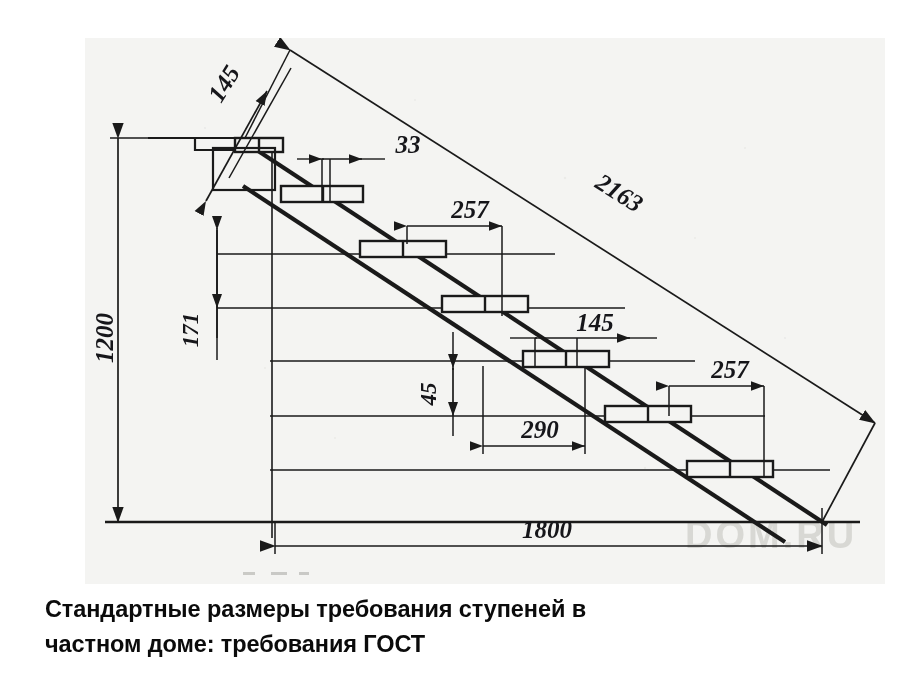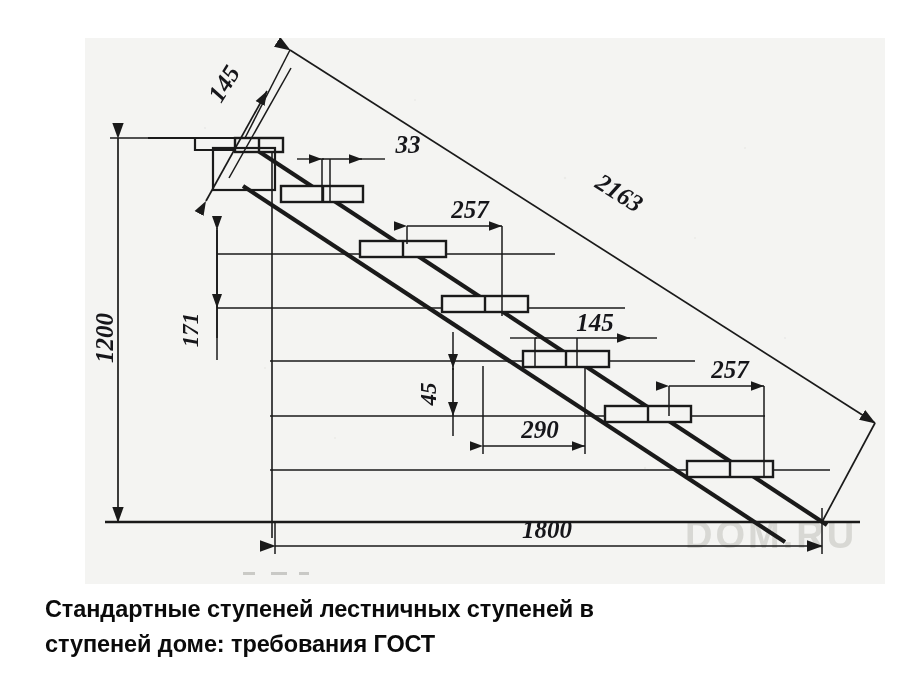--- a/index.html
+++ b/index.html
@@ -234,17 +234,17 @@
       <g opacity="0.35">
         <rect x="158" y="534" width="12" height="3" fill="#7a7a76"></rect>
         <rect x="186" y="534" width="16" height="3" fill="#7a7a76"></rect>
         <rect x="214" y="534" width="10" height="3" fill="#7a7a76"></rect>
       </g>
 
     </svg>
   </figure>
 
   <div class="caption-block">
-    <span class="caption-line">Стандартные ступеней лестничных ступеней в</span>
-    <span class="caption-line">ступеней доме: требования ГОСТ</span>
+    <span class="caption-line">Стандартные размеры требования ступеней в</span>
+    <span class="caption-line">частном доме: требования ГОСТ</span>
   </div>
 
 </div>
 
 </body></html>

